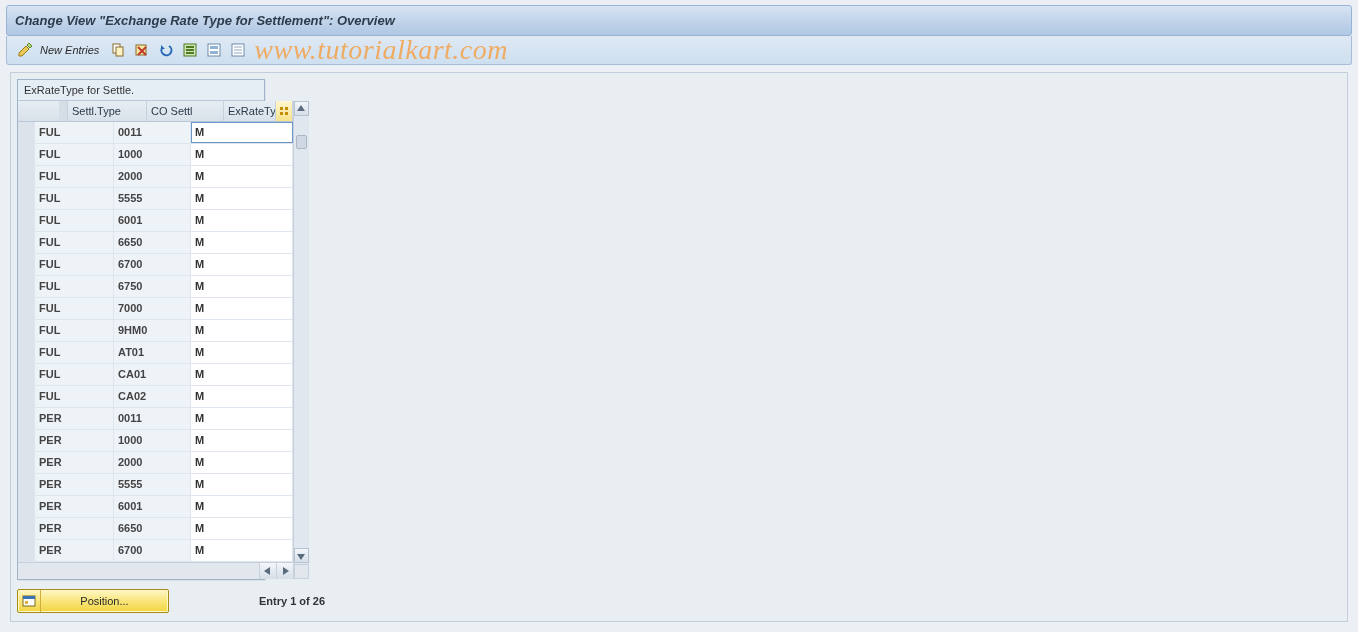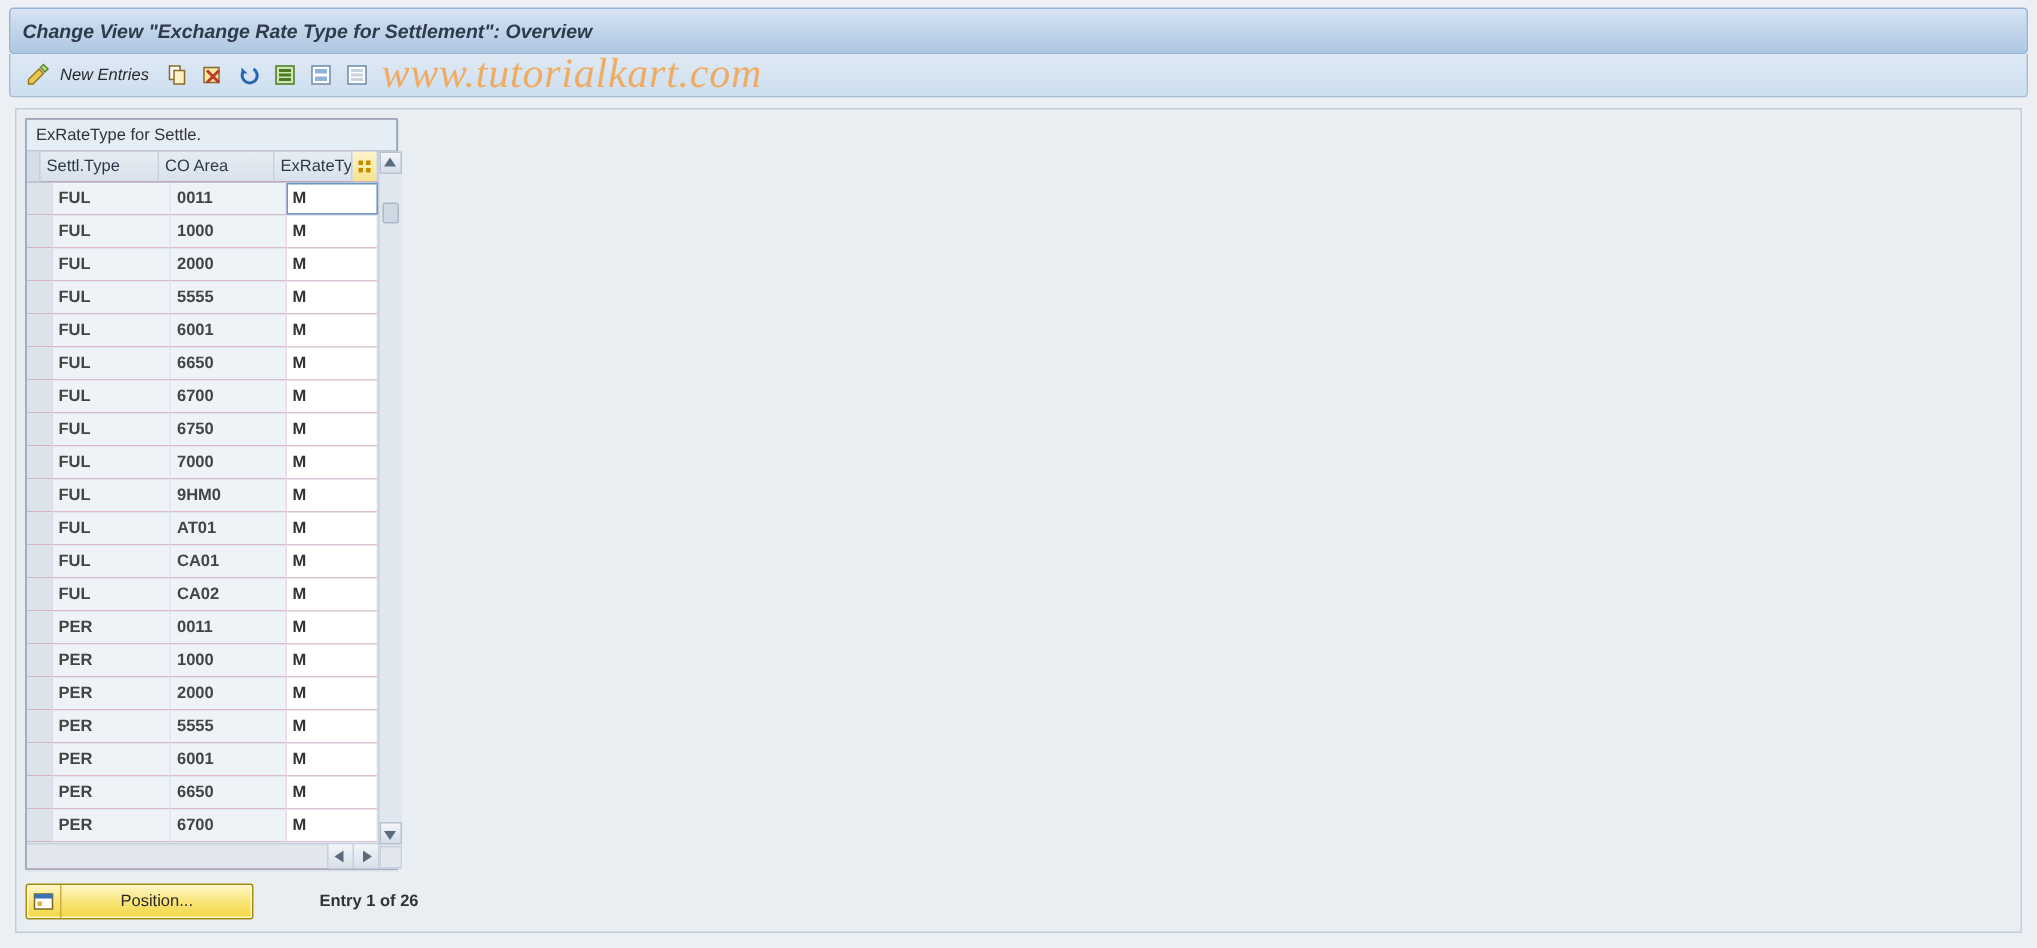--- a/index.html
+++ b/index.html
@@ -111,20 +111,21 @@
     display: flex;
   }
   .grid-cols {
     flex: 1 1 auto;
   }
   .hdr-row {
     display: flex;
     height: 20px;
     background: linear-gradient(to bottom,#e7edf3,#d8e1ea);
     border-bottom: 1px solid #b9c7d6;
+    padding-left: 41px;
   }
   .hdr-cell {
     border-right: 1px solid #c6d1dd;
     padding: 0 4px;
     line-height: 20px;
     color: #2b394a;
     overflow: hidden;
     white-space: nowrap;
     position: relative;
   }
@@ -219,21 +220,21 @@
     cursor:pointer;
   }
 
   
   .footer {
     position: absolute;
     left: 6px;
     top: 516px;
     display: flex;
     align-items: center;
-    gap: 44px;
+    gap: 90px;
   }
   .position-btn {
     width: 150px;
     height: 22px;
     border: 1px solid #a88b12;
     border-radius: 2px;
     background: linear-gradient(to bottom,#fff7c8 0%, #f9e57a 50%, #f2d542 100%);
     display: flex;
     align-items: center;
     cursor: pointer;
@@ -345,21 +346,21 @@
 
   <div class="grid-frame">
     <div class="grid-title">ExRateType for Settle.</div>
 
     <div class="grid-body">
       <div class="grid-cols">
 
         <div class="hdr-row">
           <div class="hdr-cell col-sel"></div>
           <div class="hdr-cell col-settl">Settl.Type</div>
-          <div class="hdr-cell col-co">CO Area</div>
+          <div class="hdr-cell col-co">CO Settl</div>
           <div class="hdr-cell col-ex">
             <span>ExRateType</span>
             <span class="config-icon">
               <span class="icon">
                 <svg width="10" height="10" viewBox="0 0 10 10">
                   <rect x="0" y="0" width="10" height="10" fill="none"></rect>
                   <rect x="1" y="1" width="3" height="3" fill="#c48a00"></rect>
                   <rect x="6" y="1" width="3" height="3" fill="#c48a00"></rect>
                   <rect x="1" y="6" width="3" height="3" fill="#c48a00"></rect>
                   <rect x="6" y="6" width="3" height="3" fill="#c48a00"></rect>

